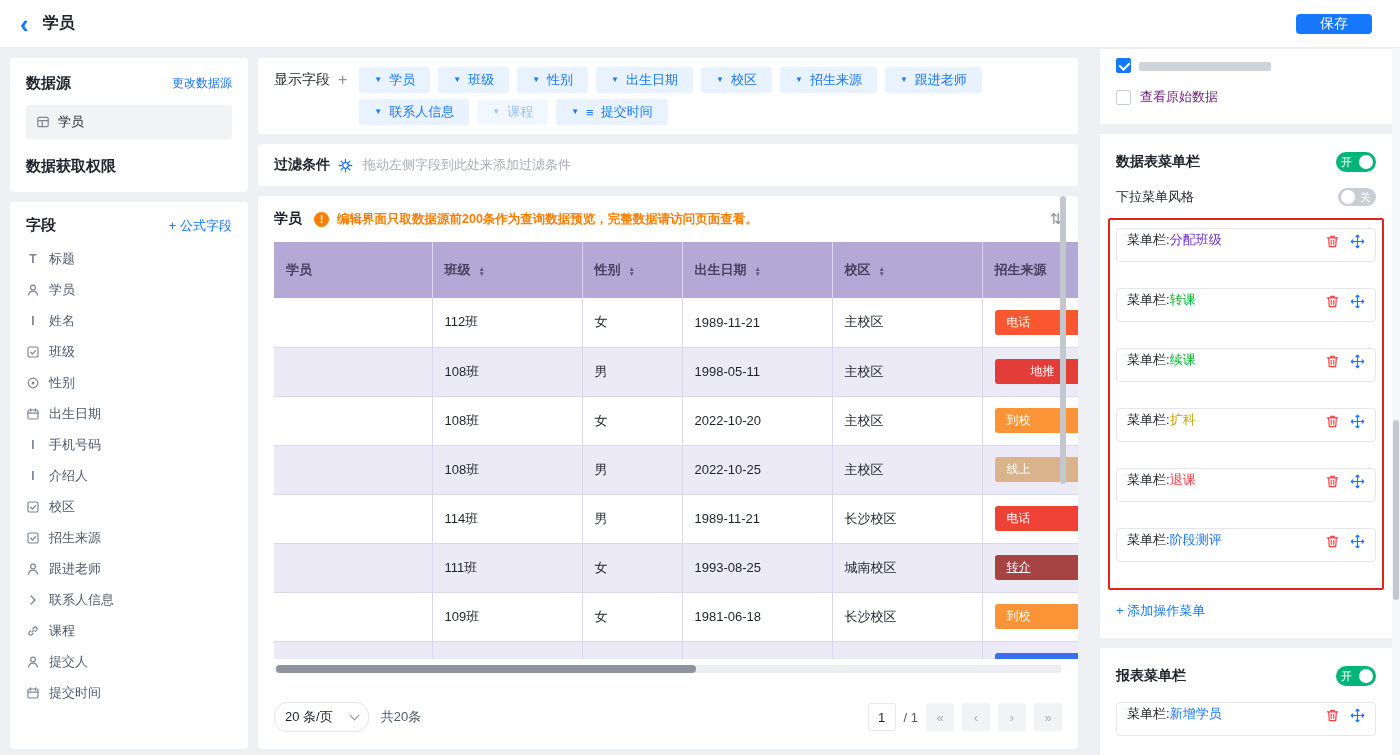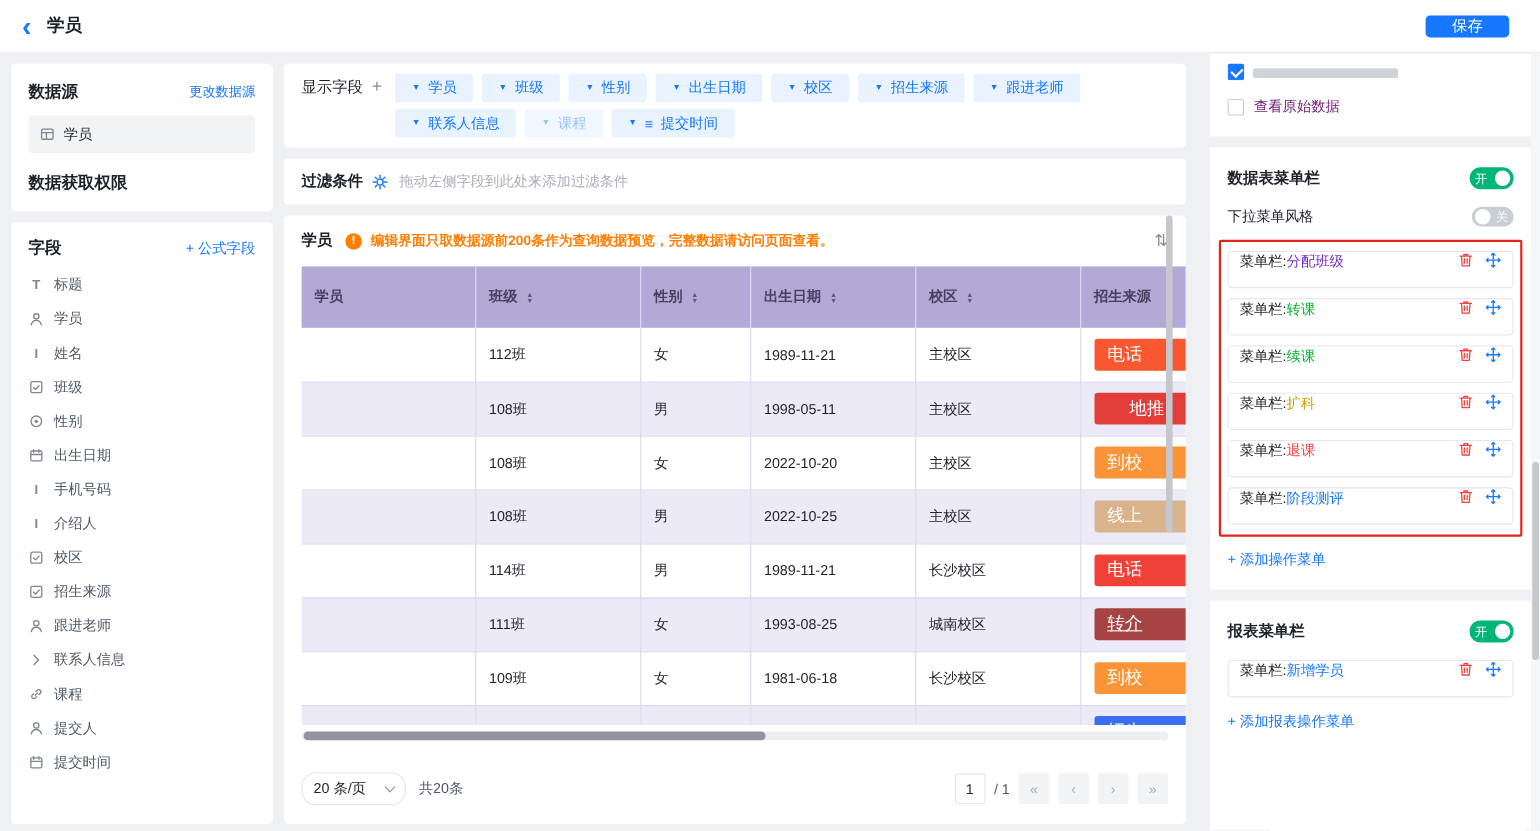--- a/index.html
+++ b/index.html
@@ -59,21 +59,21 @@
 .sort-all{margin-left:auto;color:#86909c;font-size:15px;cursor:pointer}
 .tbl-wrap{position:absolute;top:46px;left:16px;right:0;bottom:90px;overflow:hidden}
 .tbl{border-collapse:collapse;table-layout:fixed;width:1010px}
 .tbl th{background:#b3a8d6;height:56px;font-size:13px;color:#463f5e;font-weight:bold;text-align:left;
   padding:0 12px;border-right:1px solid rgba(255,255,255,.55)}
 .tbl td{height:49px;padding:0 12px;border-right:1px solid #dcd5ec;border-bottom:1px solid #dcd5ec;
   background:#fff;white-space:nowrap;overflow:hidden}
 .tbl tr.alt td{background:#edeaf7}
 .sorter{display:inline-flex;flex-direction:column;margin-left:8px;vertical-align:middle;line-height:5px;cursor:pointer}
 .sorter span{font-size:6.5px;color:#5f5878}
-.badge{display:inline-block;min-width:96px;padding:4px 12px;border-radius:3px;color:#fff;font-size:16px;text-align:left}
+.badge{display:inline-block;min-width:96px;padding:4px 12px;border-radius:3px;color:#fff;font-size:12px;text-align:left}
 .h-scroll{position:absolute;left:16px;right:16px;bottom:76px;height:8px;background:#eceef1;border-radius:4px}
 .h-thumb{margin-left:2px;width:420px;height:8px;background:#8f949e;border-radius:4px;cursor:pointer}
 .preview-foot{position:absolute;left:16px;right:16px;bottom:14px;height:36px;display:flex;align-items:center;gap:12px}
 .psize{height:30px;border:1px solid #e5e6eb;border-radius:13px;display:flex;align-items:center;gap:18px;
   padding:0 10px;cursor:pointer;background:#fff}
 .total-text{color:#4e5969}
 .pager{margin-left:auto;display:flex;align-items:center;gap:8px}
 .page-box{min-width:28px;height:28px;border:1px solid #e5e6eb;border-radius:3px;display:flex;align-items:center;
   justify-content:center;background:#fff}
 .page-total{color:#4e5969}
@@ -93,22 +93,22 @@
   display:flex;align-items:center;justify-content:center;cursor:pointer}
 .cb-row{display:flex;align-items:center;gap:9px;margin-top:15px;color:#701a75}
 .band{height:10px;background:#eef0f4;margin:18px -16px}
 .toggle{width:40px;height:20px;border-radius:10px;display:flex;align-items:center;justify-content:space-between;
   padding:0 3px;cursor:pointer;flex:none;margin-left:auto}
 .toggle.on{background:#00b578}
 .toggle.off{background:#c9cdd4;width:38px;height:18px}
 .toggle .t-label{color:#fff;font-size:11px;padding:0 2px}
 .toggle .knob{width:14px;height:14px;background:#fff;border-radius:50%;flex:none}
 .red-box{border:2px solid #e1251b;border-radius:2px;padding:8px 6px 0;margin:12px -8px 8px}
-.menu-row{height:34px;border:1px solid #e5e6eb;border-radius:4px;display:flex;align-items:flex-start;
-  padding:0 10px;margin-bottom:9px;background:#fff;white-space:nowrap}
+.menu-row{height:34px;border:1px solid #e5e6eb;border-radius:4px;display:flex;align-items:flex-end;
+  padding:12px 10px;margin-bottom:26px;background:#fff;white-space:nowrap}
 .menu-icons{margin-left:auto;display:flex;gap:10px;align-items:center}
 .mi{width:15px;height:15px;cursor:pointer}
 .mi.trash{color:#f53f3f}
 .mi.move{color:#1677ff}
 .add-link{color:#1677ff;margin-top:4px;display:inline-block;cursor:pointer}
 .mt16{margin-top:16px}
 .mt18{margin-top:18px}
 
 .center-scroll{position:absolute;left:1060px;top:196px;width:6px;height:288px;background:#c4c7cd;border-radius:3px;z-index:5}
 .win-scroll{position:absolute;right:0;top:48px;bottom:0;width:8px;background:#f5f6f8;z-index:7}

